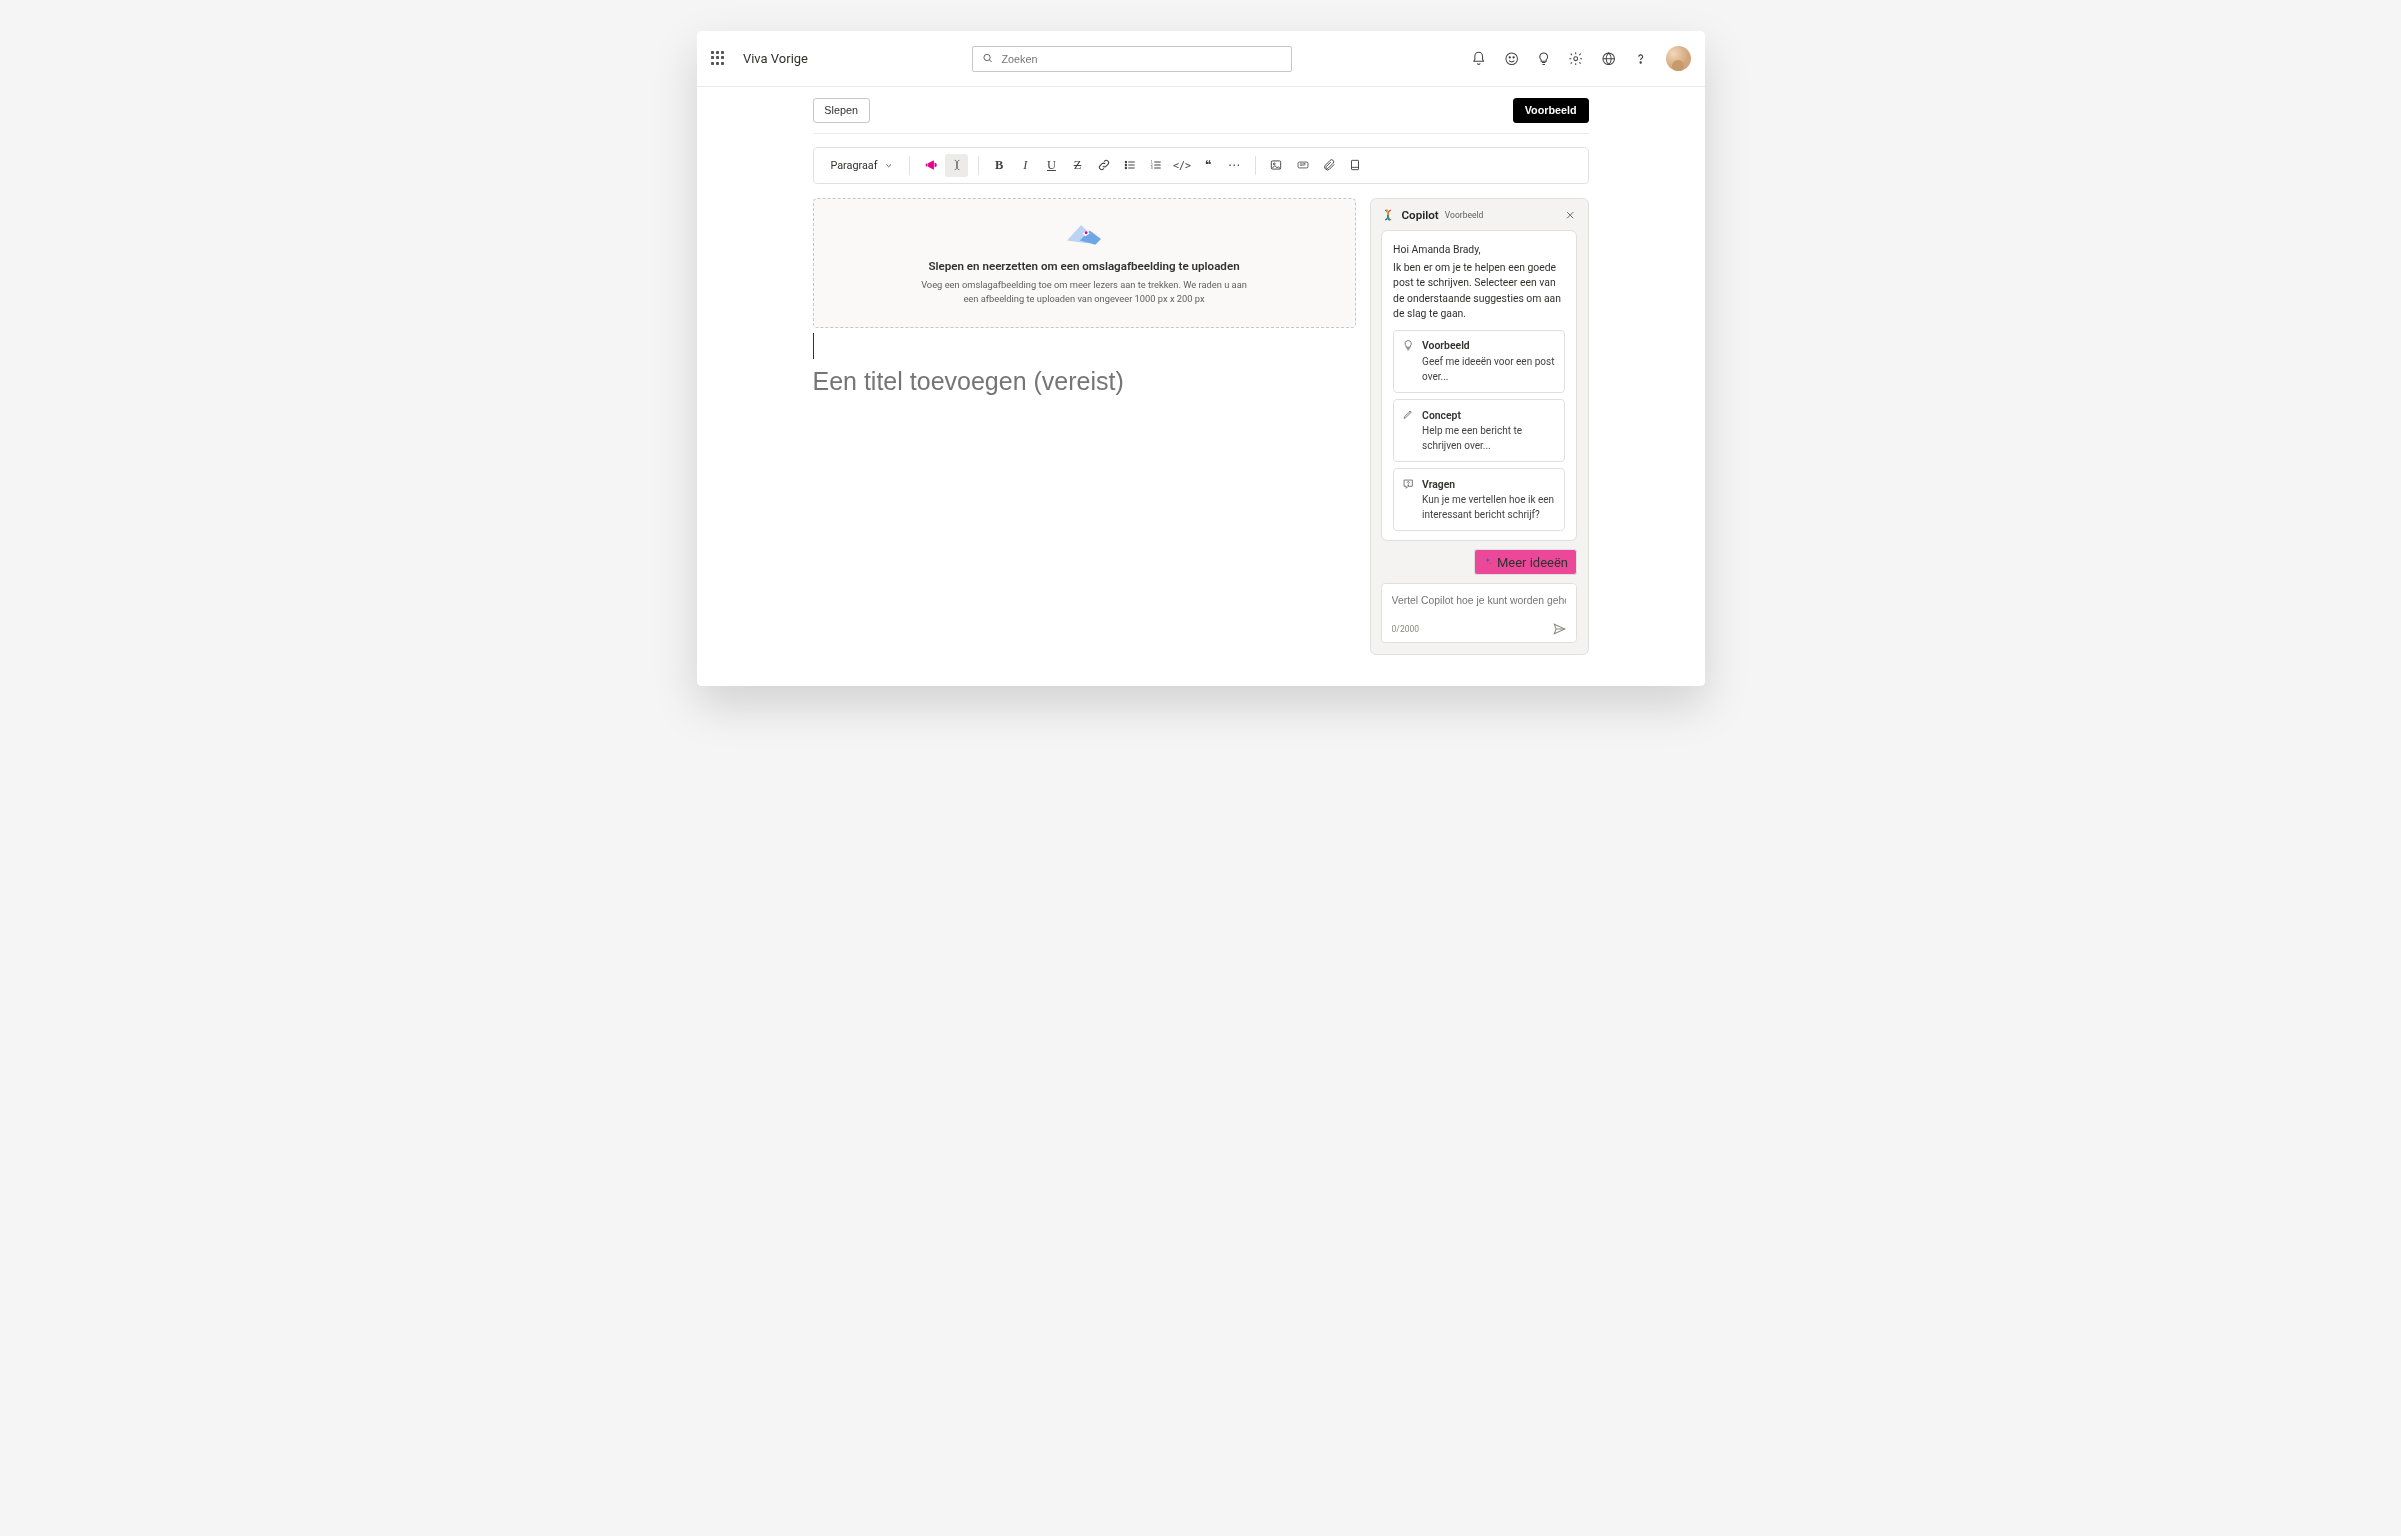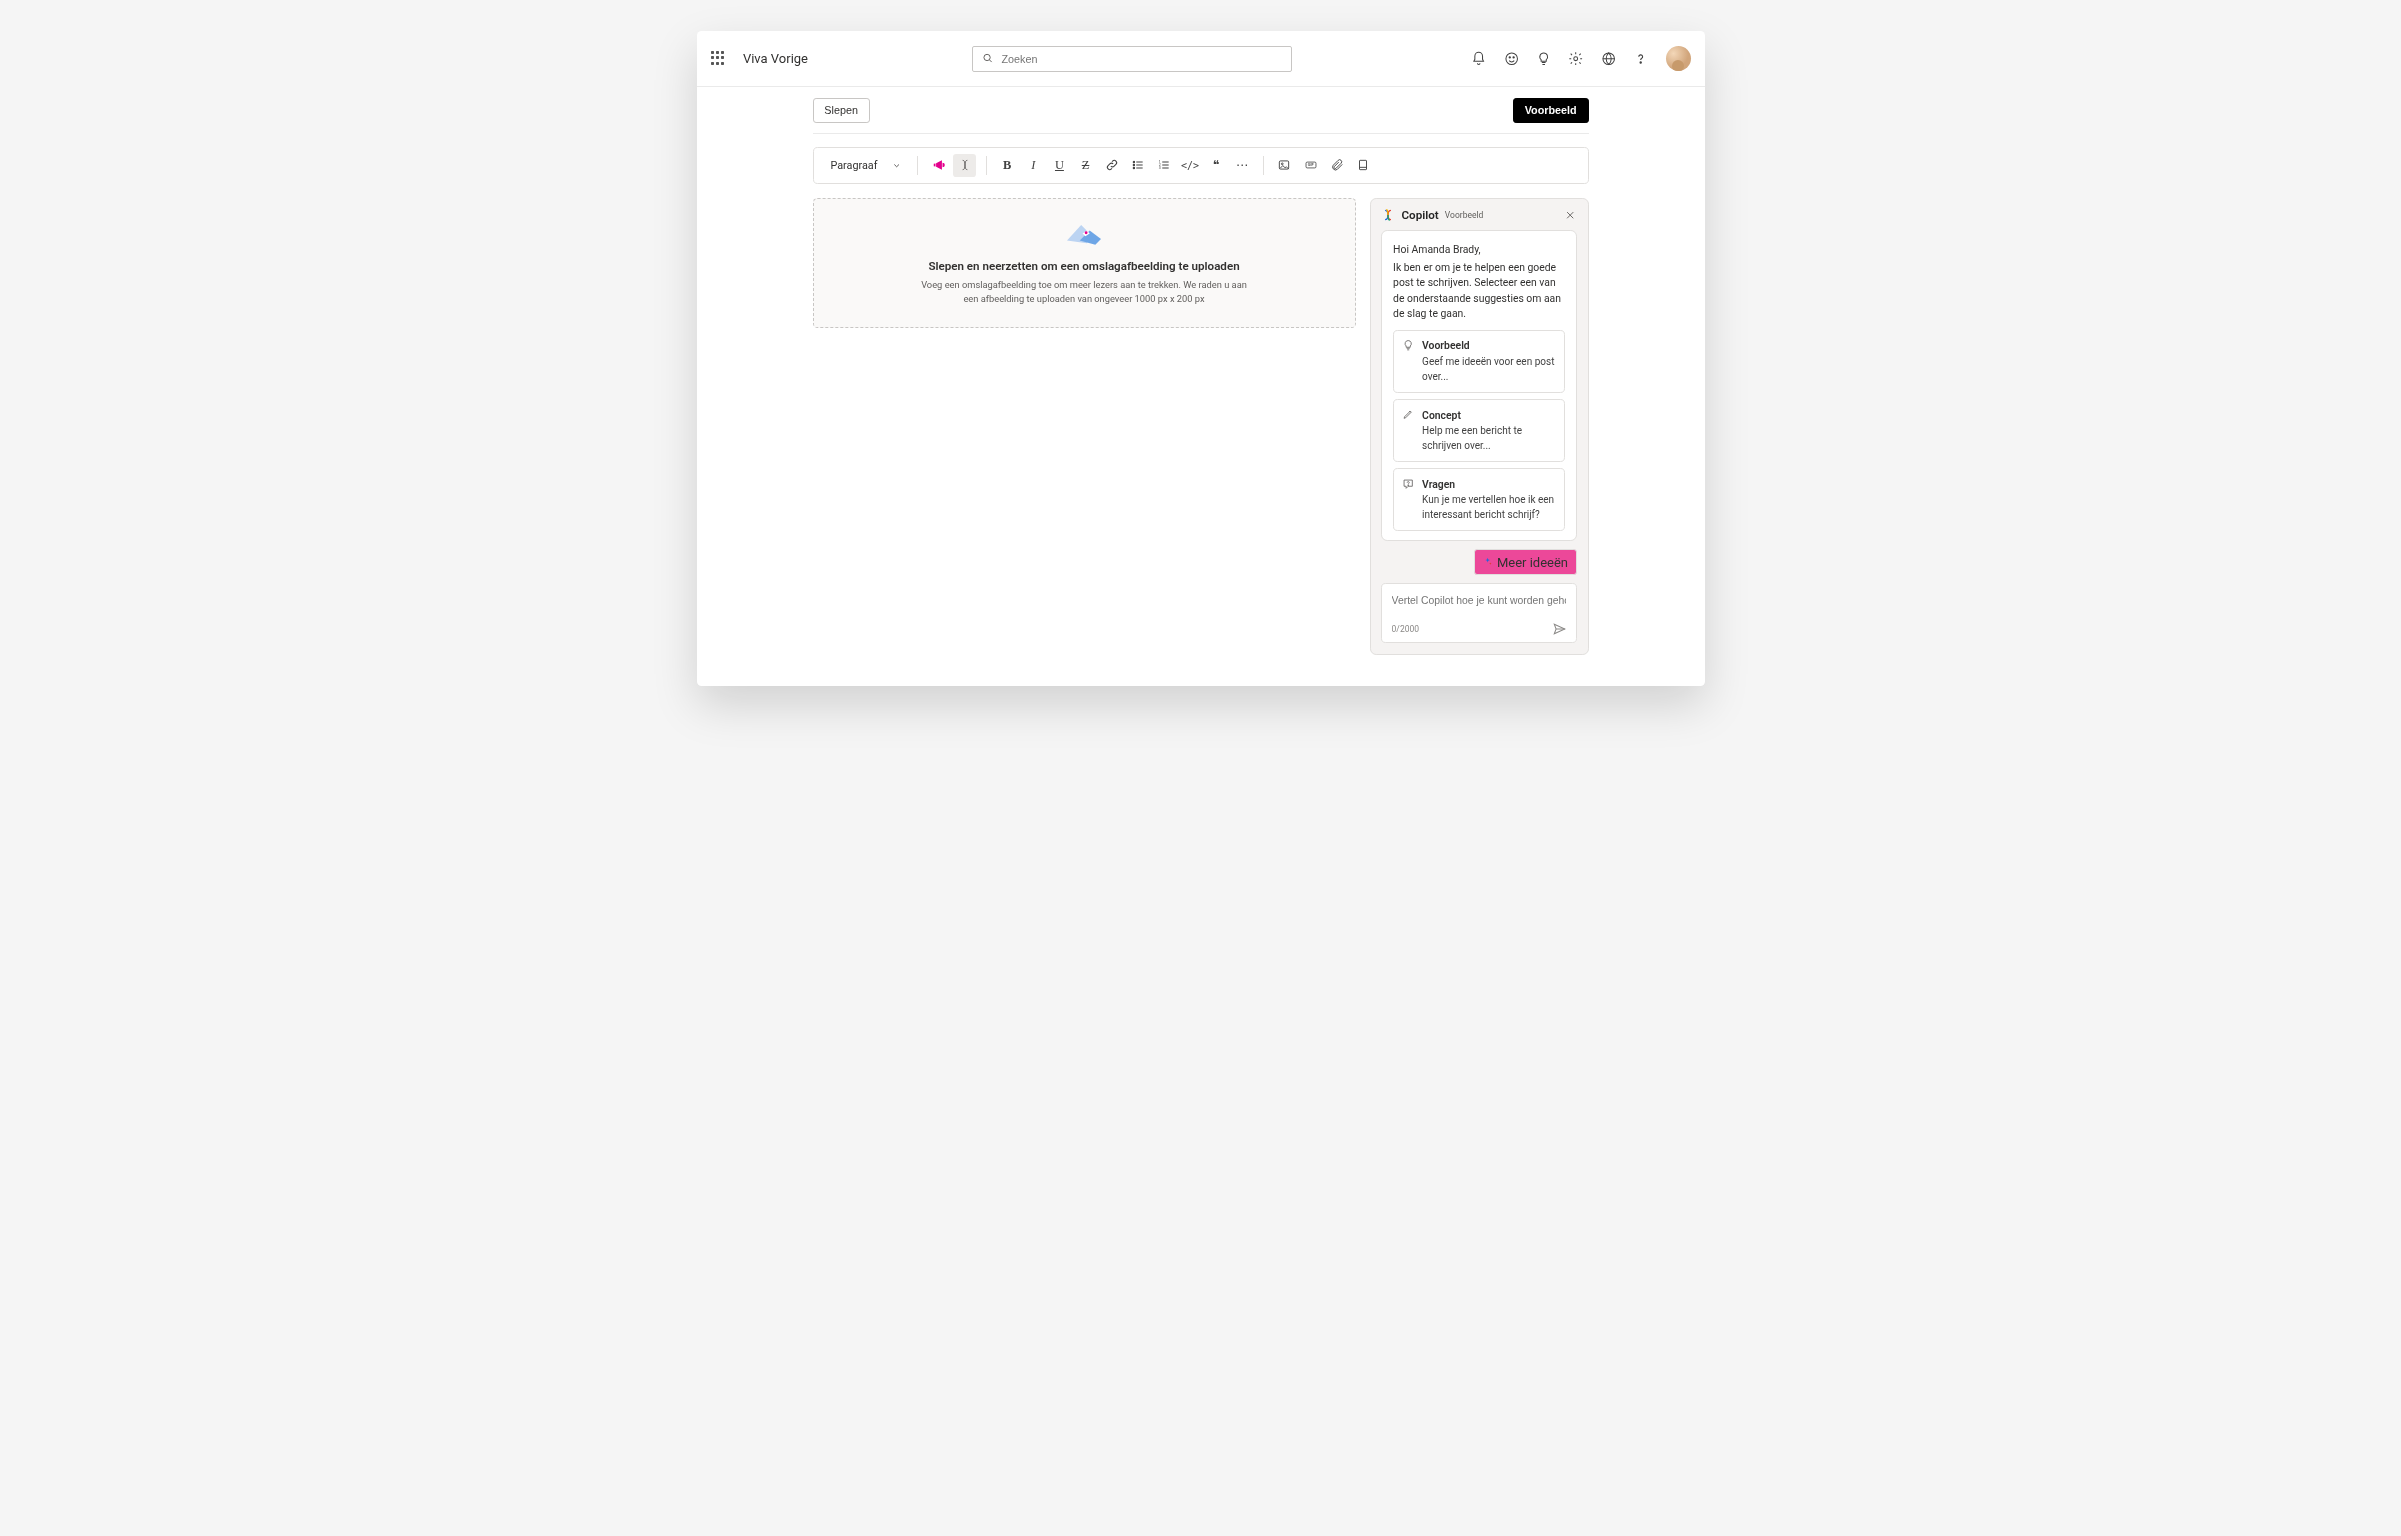--- a/index.html
+++ b/index.html
@@ -96,21 +96,21 @@
     margin-top: 12.4px;
     border: 0.8px solid #e1dfdd;
     border-radius: 4.6px;
     padding: 6.2px 10.8px;
     display: flex;
     align-items: center;
     gap: 3.1px;
     background:#fff;
   }
   .para-select {
-    display: flex; align-items: center; gap: 15px;
+    display: flex; align-items: center; gap: 7px;
     font-size: 10.8px; color: #323130;
     padding: 3.1px 6.2px; border-radius: 3.1px; cursor: pointer;
   }
   .divider {
     width: 0.8px; height: 18.5px; background: #e1dfdd; margin: 0 6.2px;
   }
   .tbtn {
     width: 23px; height: 23px; border-radius: 3.1px;
     display: flex; align-items: center; justify-content: center;
     color: #424242; cursor: pointer;
@@ -398,20 +398,24 @@
             <polygon points="8,36 28,14 44,30 36,40" fill="#bcd4f2"></polygon>
             <polygon points="26,36 40,22 56,34 48,42" fill="#6ea6e6"></polygon>
             <polygon points="30,26 36,22 40,26 34,30" fill="#fff"></polygon>
             <circle cx="35" cy="25" r="2" fill="#e3008c"></circle>
           </svg>
           <h3>Slepen en neerzetten om een omslagafbeelding te uploaden</h3>
           <p>Voeg een omslagafbeelding toe om meer lezers aan te trekken. We raden u aan</p>
           <p>een afbeelding te uploaden van ongeveer 1000 px x 200 px</p>
         </div>
 
+        <div style="position:relative">
+          <span class="title-caret" style="position:absolute;"></span>
+          <input class="title-input" placeholder="Een titel toevoegen (vereist)" style="">
+        </div>
       </div>
 
       <div class="copilot">
         <div class="copilot-head">
           <svg class="copilot-logo" viewBox="0 0 24 24">
             <path d="M7 4c4 0 5 4 5 8s-1 8-5 8" fill="none" stroke="#2266dd" stroke-width="2.4"></path>
             <path d="M17 4c-4 0-5 4-5 8s1 8 5 8" fill="none" stroke="#e23b2e" stroke-width="2.4"></path>
             <path d="M9 3c2 0 3 3 3 9" fill="none" stroke="#f5b400" stroke-width="2.4"></path>
             <path d="M15 21c-2 0-3-3-3-9" fill="none" stroke="#19a974" stroke-width="2.4"></path>
           </svg>

